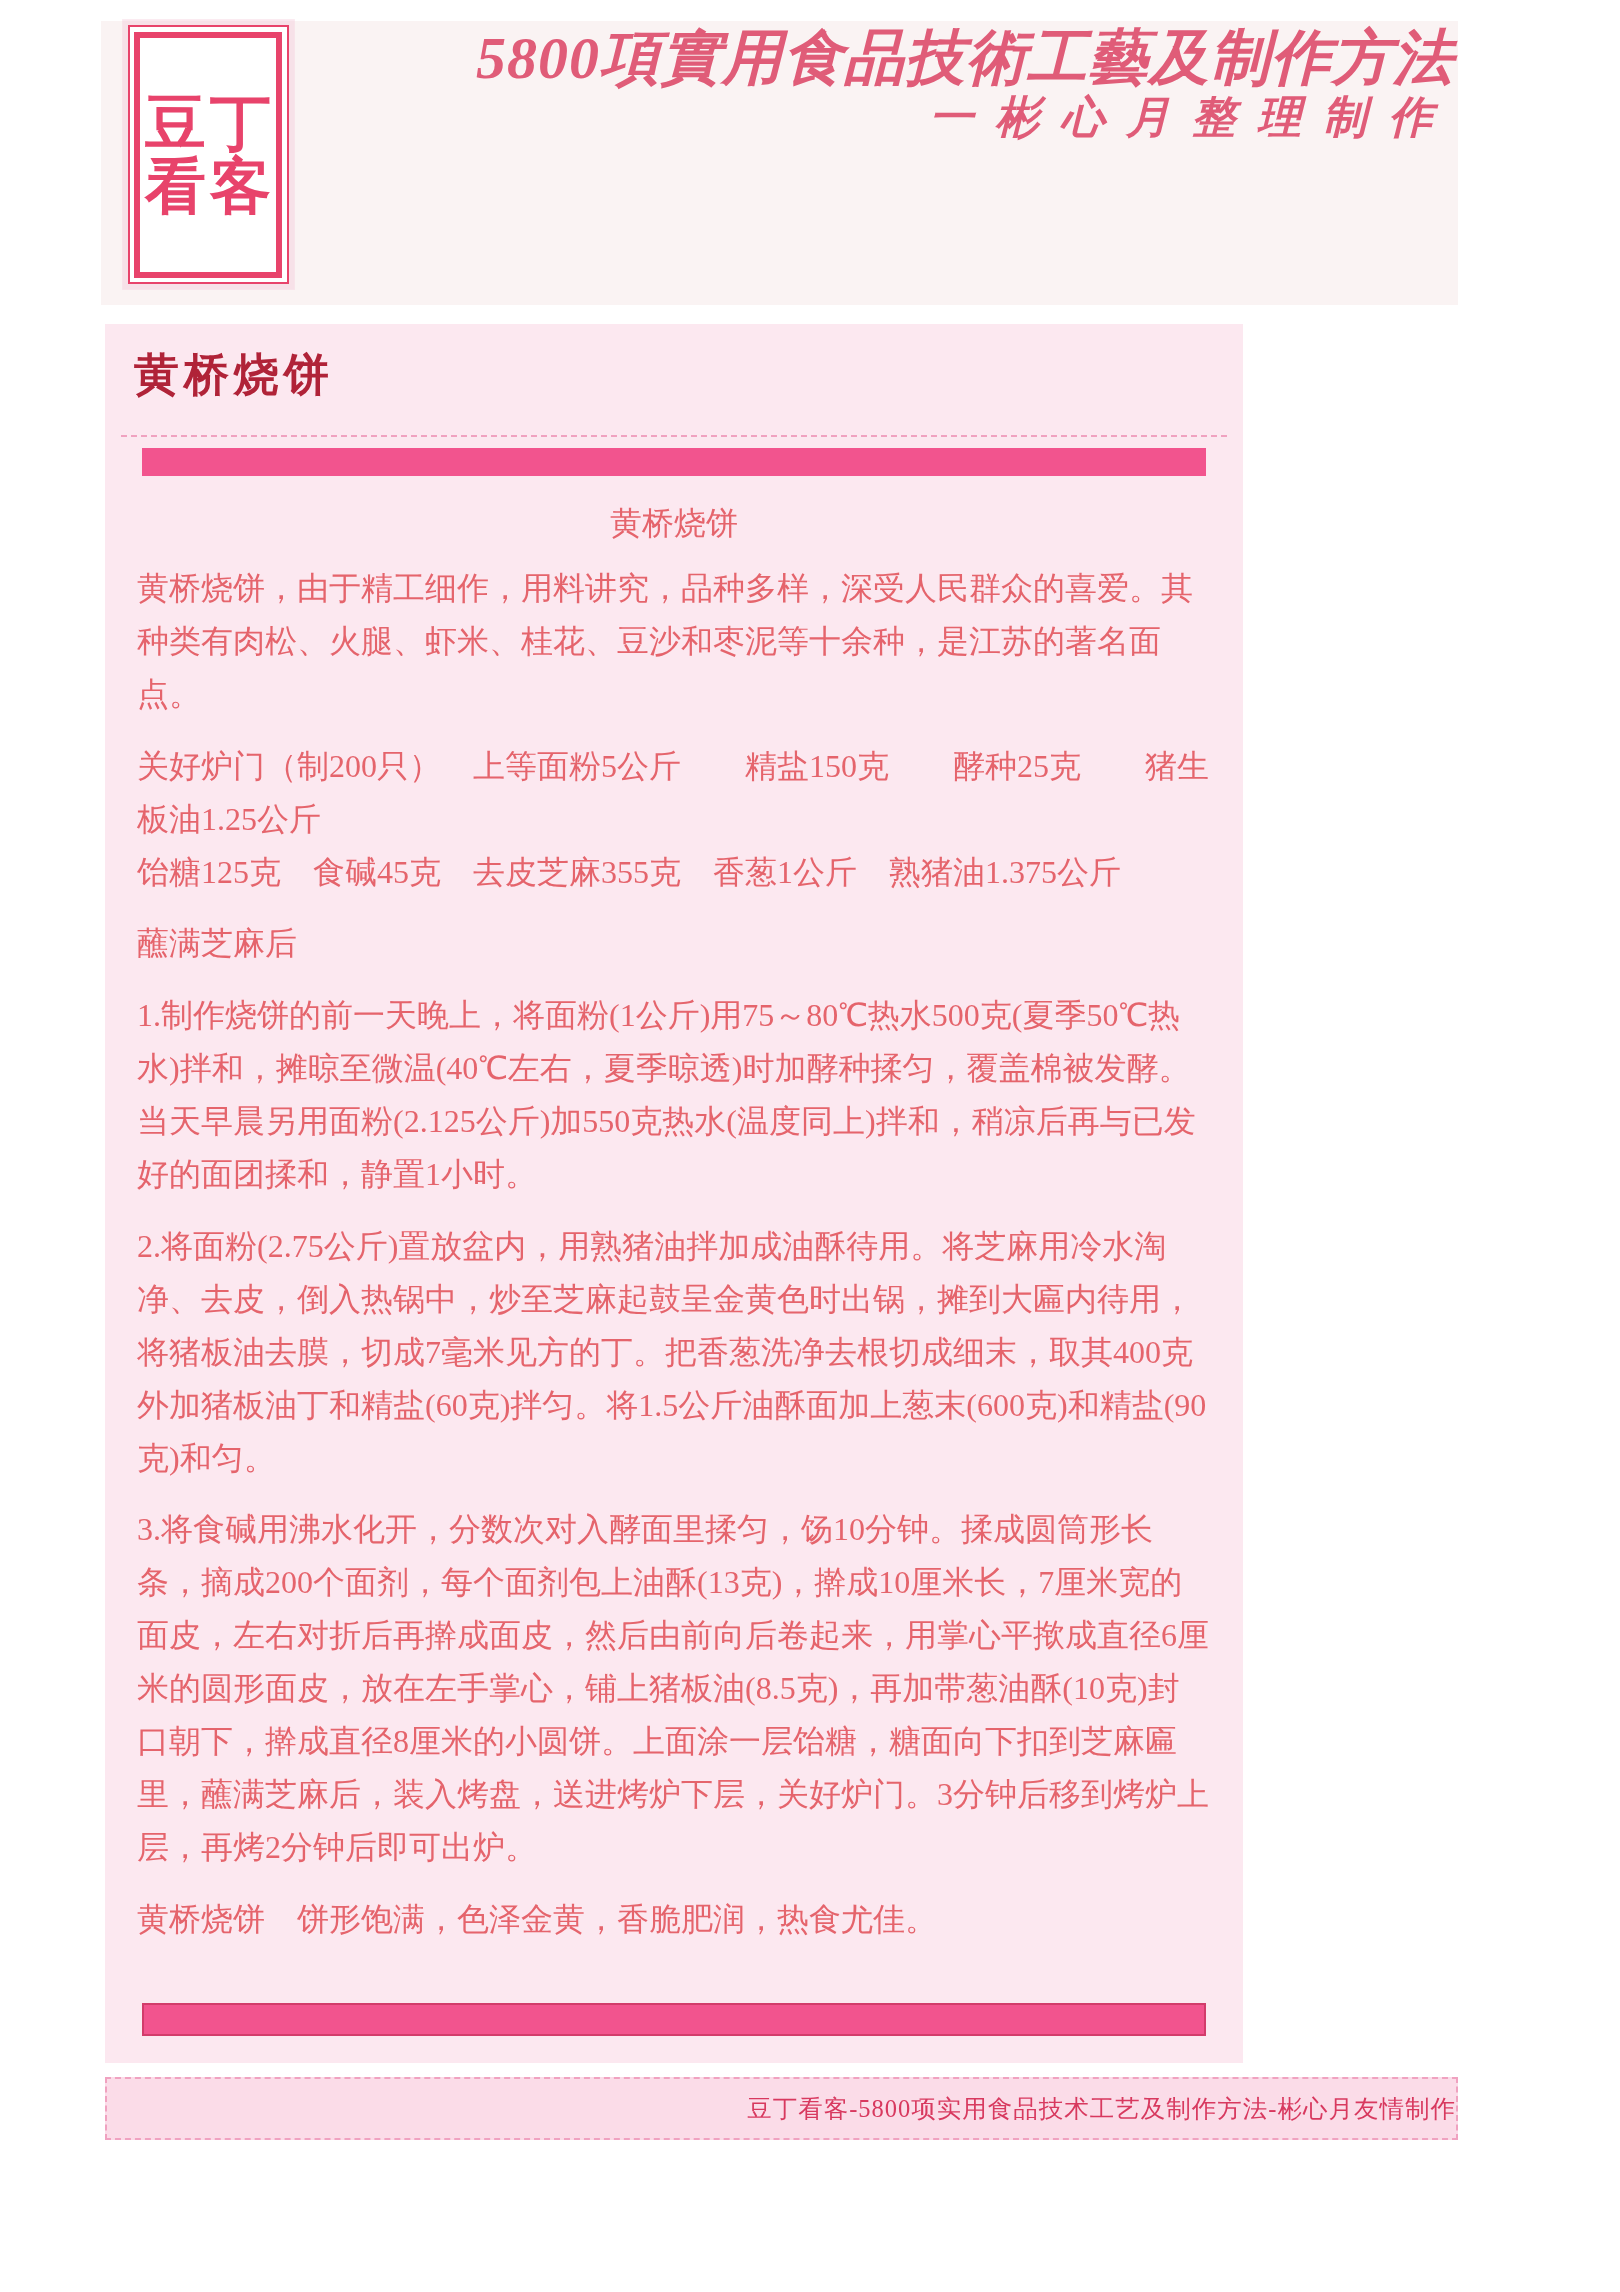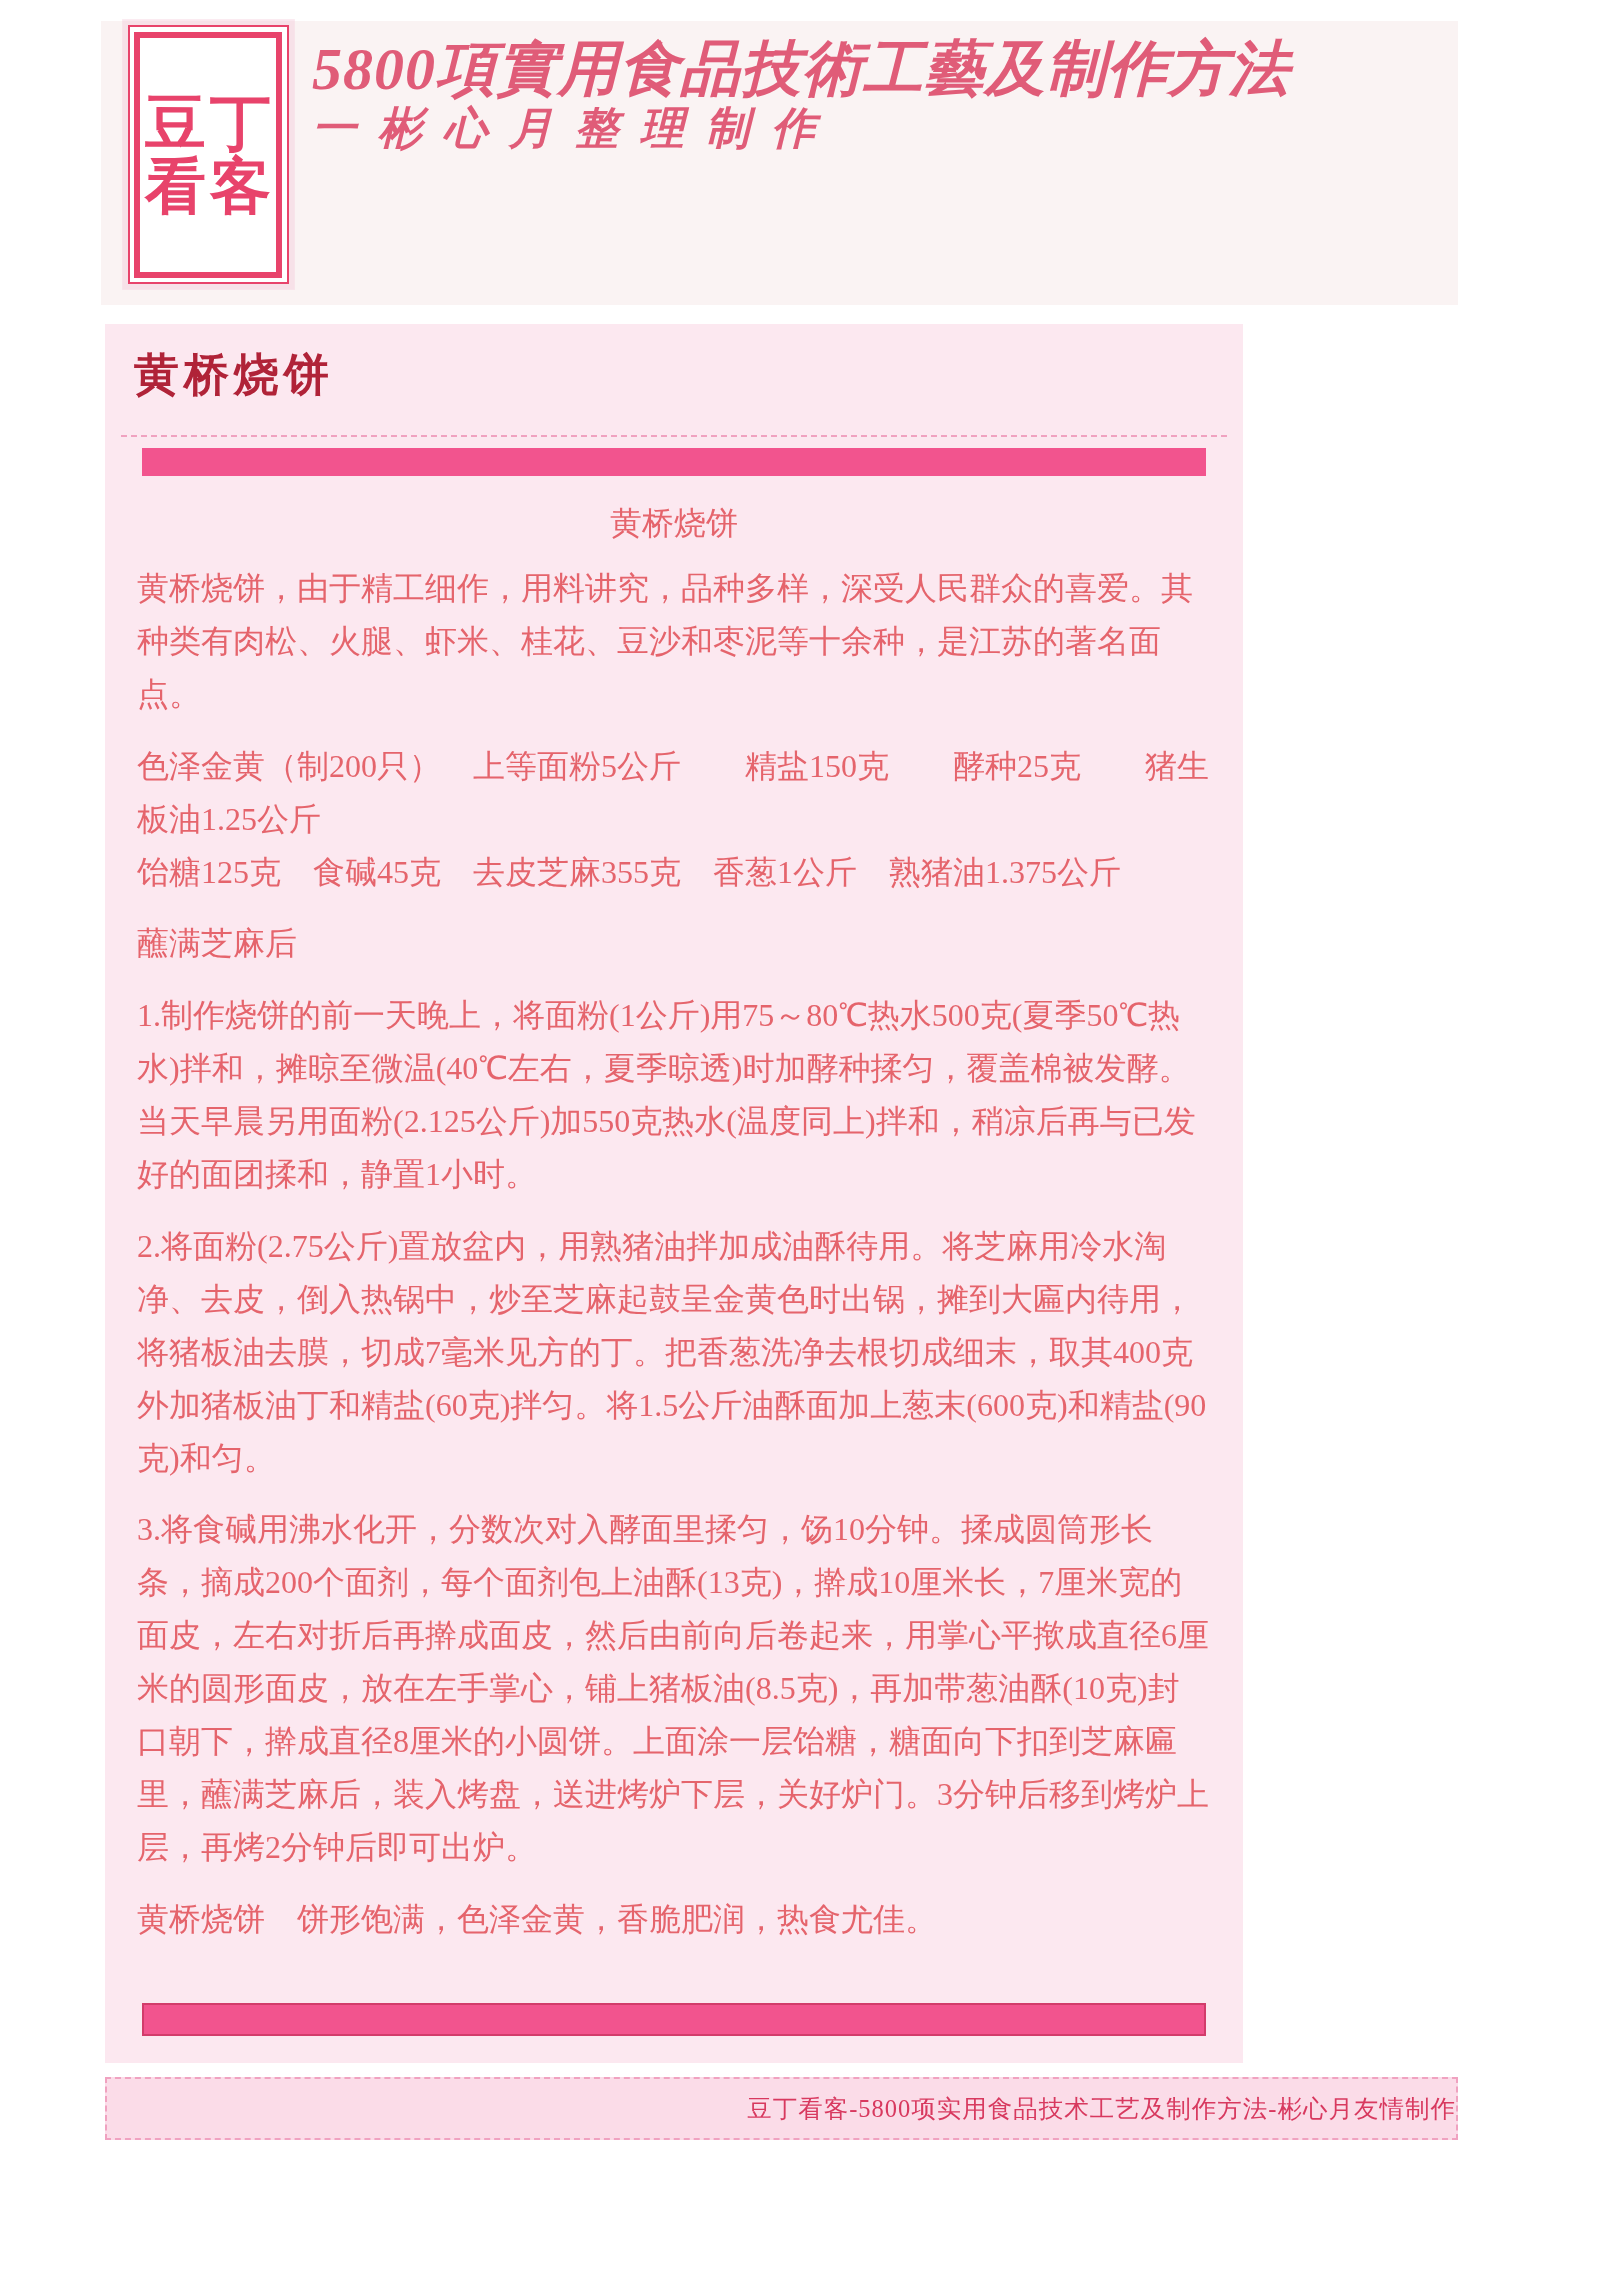--- a/index.html
+++ b/index.html
@@ -37,22 +37,22 @@
   .logo-inner{
     width:100%;height:100%;border:6.9px solid var(--crimson);
     display:flex;flex-direction:column;align-items:center;justify-content:center;
   }
   .logo-line{
     font-family:"Liberation Sans","DejaVu Sans",sans-serif;
     font-weight:900;font-size:61px;line-height:1.04;color:var(--crimson);
     letter-spacing:3.9px;text-indent:3.9px;
   }
   .header-titles{
-    position:absolute;left:211px;top:15px;width:1142px;
-    color:var(--banner-text);text-align:left;
+    position:absolute;left:211px;top:4px;width:1142px;
+    color:var(--banner-text);text-align:right;
     font-style:italic;font-weight:bold;
   }
   .h-title1{font-size:60px;line-height:1.1;letter-spacing:1px;white-space:nowrap;}
   .h-title2{font-size:44px;line-height:1.2;letter-spacing:21.6px;margin-top:1px;}
 
   
   .card{
     margin:19.6px 0 0 105px;width:1138px;background:var(--card-bg);
     padding:13.7px 0 27.4px;
     font-family:Liberation Serif, serif;
@@ -102,21 +102,21 @@
   </header>
 
   <main class="card">
     <h1 class="doc-title">黄桥烧饼</h1>
     <div class="dashed-sep"></div>
     <div class="pink-bar top"></div>
 
     <div class="body-text">
       <p class="center">黄桥烧饼</p>
       <p>黄桥烧饼，由于精工细作，用料讲究，品种多样，深受人民群众的喜爱。其种类有肉松、火腿、虾米、桂花、豆沙和枣泥等十余种，是江苏的著名面点。</p>
-      <p class="prewrap">色泽金黄（制200只）　上等面粉5公斤　　精盐150克　　酵种25克　　猪生板油1.25公斤
+      <p class="prewrap">关好炉门（制200只）　上等面粉5公斤　　精盐150克　　酵种25克　　猪生板油1.25公斤
 饴糖125克　食碱45克　去皮芝麻355克　香葱1公斤　熟猪油1.375公斤</p>
       <p>蘸满芝麻后</p>
       <p>1.制作烧饼的前一天晚上，将面粉(1公斤)用75～80℃热水500克(夏季50℃热水)拌和，摊晾至微温(40℃左右，夏季晾透)时加酵种揉匀，覆盖棉被发酵。当天早晨另用面粉(2.125公斤)加550克热水(温度同上)拌和，稍凉后再与已发好的面团揉和，静置1小时。</p>
       <p>2.将面粉(2.75公斤)置放盆内，用熟猪油拌加成油酥待用。将芝麻用冷水淘净、去皮，倒入热锅中，炒至芝麻起鼓呈金黄色时出锅，摊到大匾内待用，将猪板油去膜，切成7毫米见方的丁。把香葱洗净去根切成细末，取其400克外加猪板油丁和精盐(60克)拌匀。将1.5公斤油酥面加上葱末(600克)和精盐(90克)和匀。</p>
       <p>3.将食碱用沸水化开，分数次对入酵面里揉匀，饧10分钟。揉成圆筒形长条，摘成200个面剂，每个面剂包上油酥(13克)，擀成10厘米长，7厘米宽的面皮，左右对折后再擀成面皮，然后由前向后卷起来，用掌心平揿成直径6厘米的圆形面皮，放在左手掌心，铺上猪板油(8.5克)，再加带葱油酥(10克)封口朝下，擀成直径8厘米的小圆饼。上面涂一层饴糖，糖面向下扣到芝麻匾里，蘸满芝麻后，装入烤盘，送进烤炉下层，关好炉门。3分钟后移到烤炉上层，再烤2分钟后即可出炉。</p>
       <p>黄桥烧饼　饼形饱满，色泽金黄，香脆肥润，热食尤佳。</p>
     </div>
 
     <div class="pink-bar bottom"></div>
   </main>

